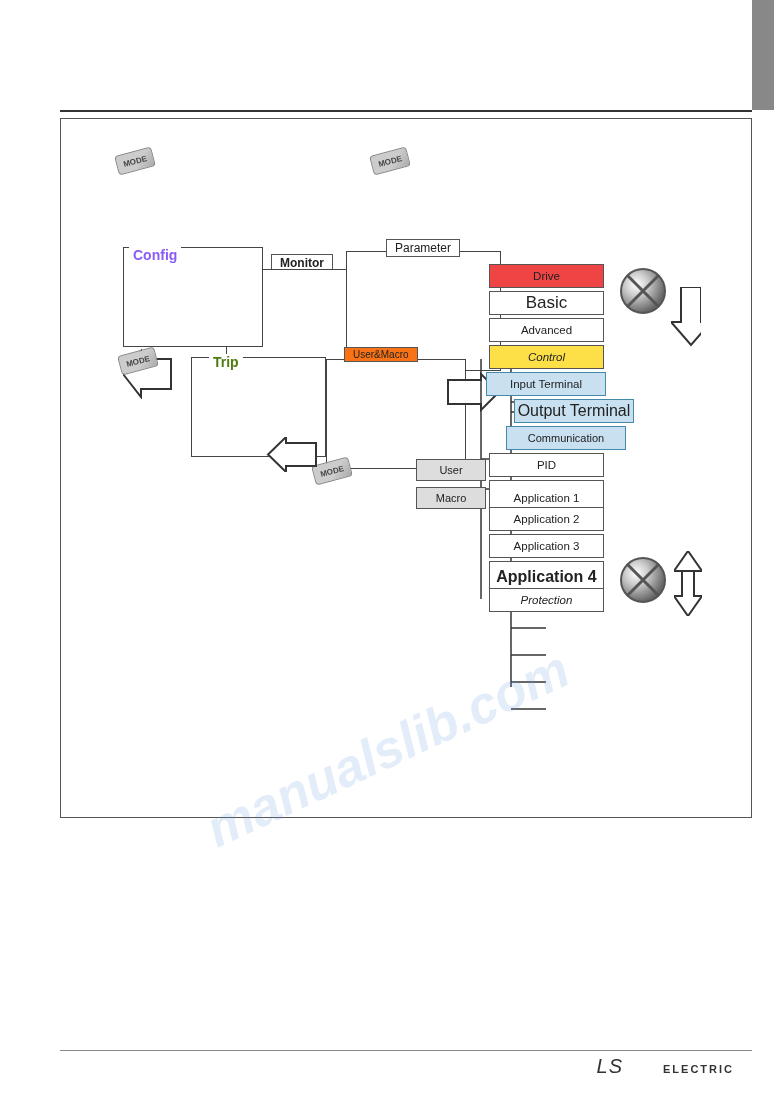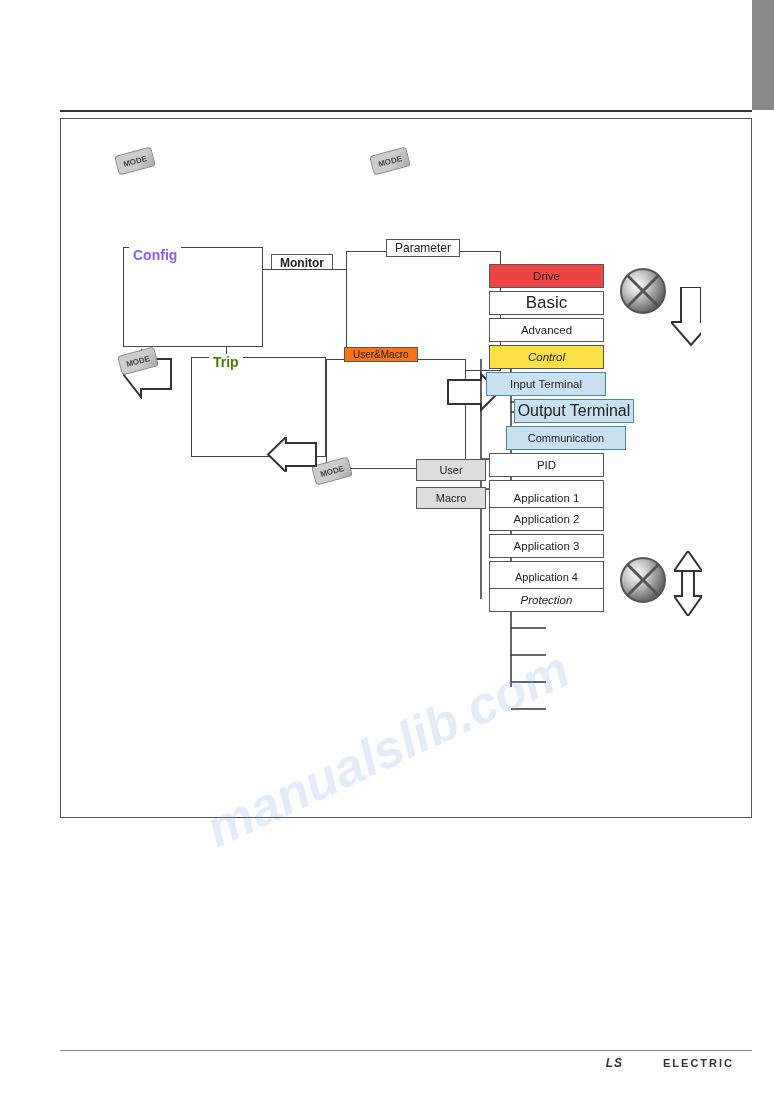--- a/index.html
+++ b/index.html
@@ -58,23 +58,23 @@
     .footer-logo {
       position: absolute;
       top: 1055px;
       right: 40px;
       font-size: 13px;
       font-weight: bold;
       color: #333;
       letter-spacing: 1px;
     }
     .footer-logo span.ls {
-      font-size: 12px;
+      font-size: 20px;
       font-style: italic;
-      font-weight: 700;
+      font-weight: 400;
       margin-top: 8px;
     }
     .footer-logo span.electric {
       font-size: 11px;
       letter-spacing: 2px;
       font-variant: small-caps;
       padding-left: 40px;
     }
 
     
@@ -243,21 +243,21 @@
   <div style="position:absolute; top:307px; left:425px; width:120px; height:24px; border:1.5px solid #4488aa; display:flex; align-items:center; justify-content:center; font-size:11px; color:#222; background:#c8e0f0;margin-left:20px;">Communication</div>
 
   <div style="position:absolute; top:334px; left:428px; width:115px; height:24px; border:1.5px solid #555; display:flex; align-items:center; justify-content:center; font-size:11.5px; color:#222; background:#fff;">PID</div>
 
   <div style="position:absolute; top:361px; left:428px; width:115px; height:36px; border:1.5px solid #555; display:flex; align-items:center; justify-content:center; font-size:11.5px; color:#222; background:#fff;">Application 1</div>
 
   <div style="position:absolute; top:388px; left:428px; width:115px; height:24px; border:1.5px solid #555; display:flex; align-items:center; justify-content:center; font-size:11.5px; color:#222; background:#fff;">Application 2</div>
 
   <div style="position:absolute; top:415px; left:428px; width:115px; height:24px; border:1.5px solid #555; display:flex; align-items:center; justify-content:center; font-size:11.5px; color:#222; background:#fff;">Application 3</div>
 
-  <div style="position:absolute; top:442px; left:428px; width:115px; height:32px; border:1.5px solid #555; display:flex; align-items:center; justify-content:center; font-size:11px; color:#222; background:#fff;">Application 4</div>
+  <div style="position:absolute; top:442px; left:428px; width:115px; height:32px; border:1.5px solid #555; display:flex; align-items:center; justify-content:center; font-size:16px; color:#222; background:#fff;font-weight:bold;">Application 4</div>
 
   <div style="position:absolute; top:469px; left:428px; width:115px; height:24px; border:1.5px solid #555; display:flex; align-items:center; justify-content:center; font-size:11.5px; color:#222; background:#fff;font-style:italic;">Protection</div>
 
   <svg style="position:absolute; top:148px; left:558px;" width="48" height="48">
     <circle cx="24" cy="24" r="22" fill="url(#grad1)" stroke="#555" stroke-width="2"></circle>
     <defs>
       <radialGradient id="grad1" cx="35%" cy="35%" r="65%">
         <stop offset="0%" style="stop-color:#fff"></stop>
         <stop offset="40%" style="stop-color:#ccc"></stop>
         <stop offset="80%" style="stop-color:#888"></stop>

